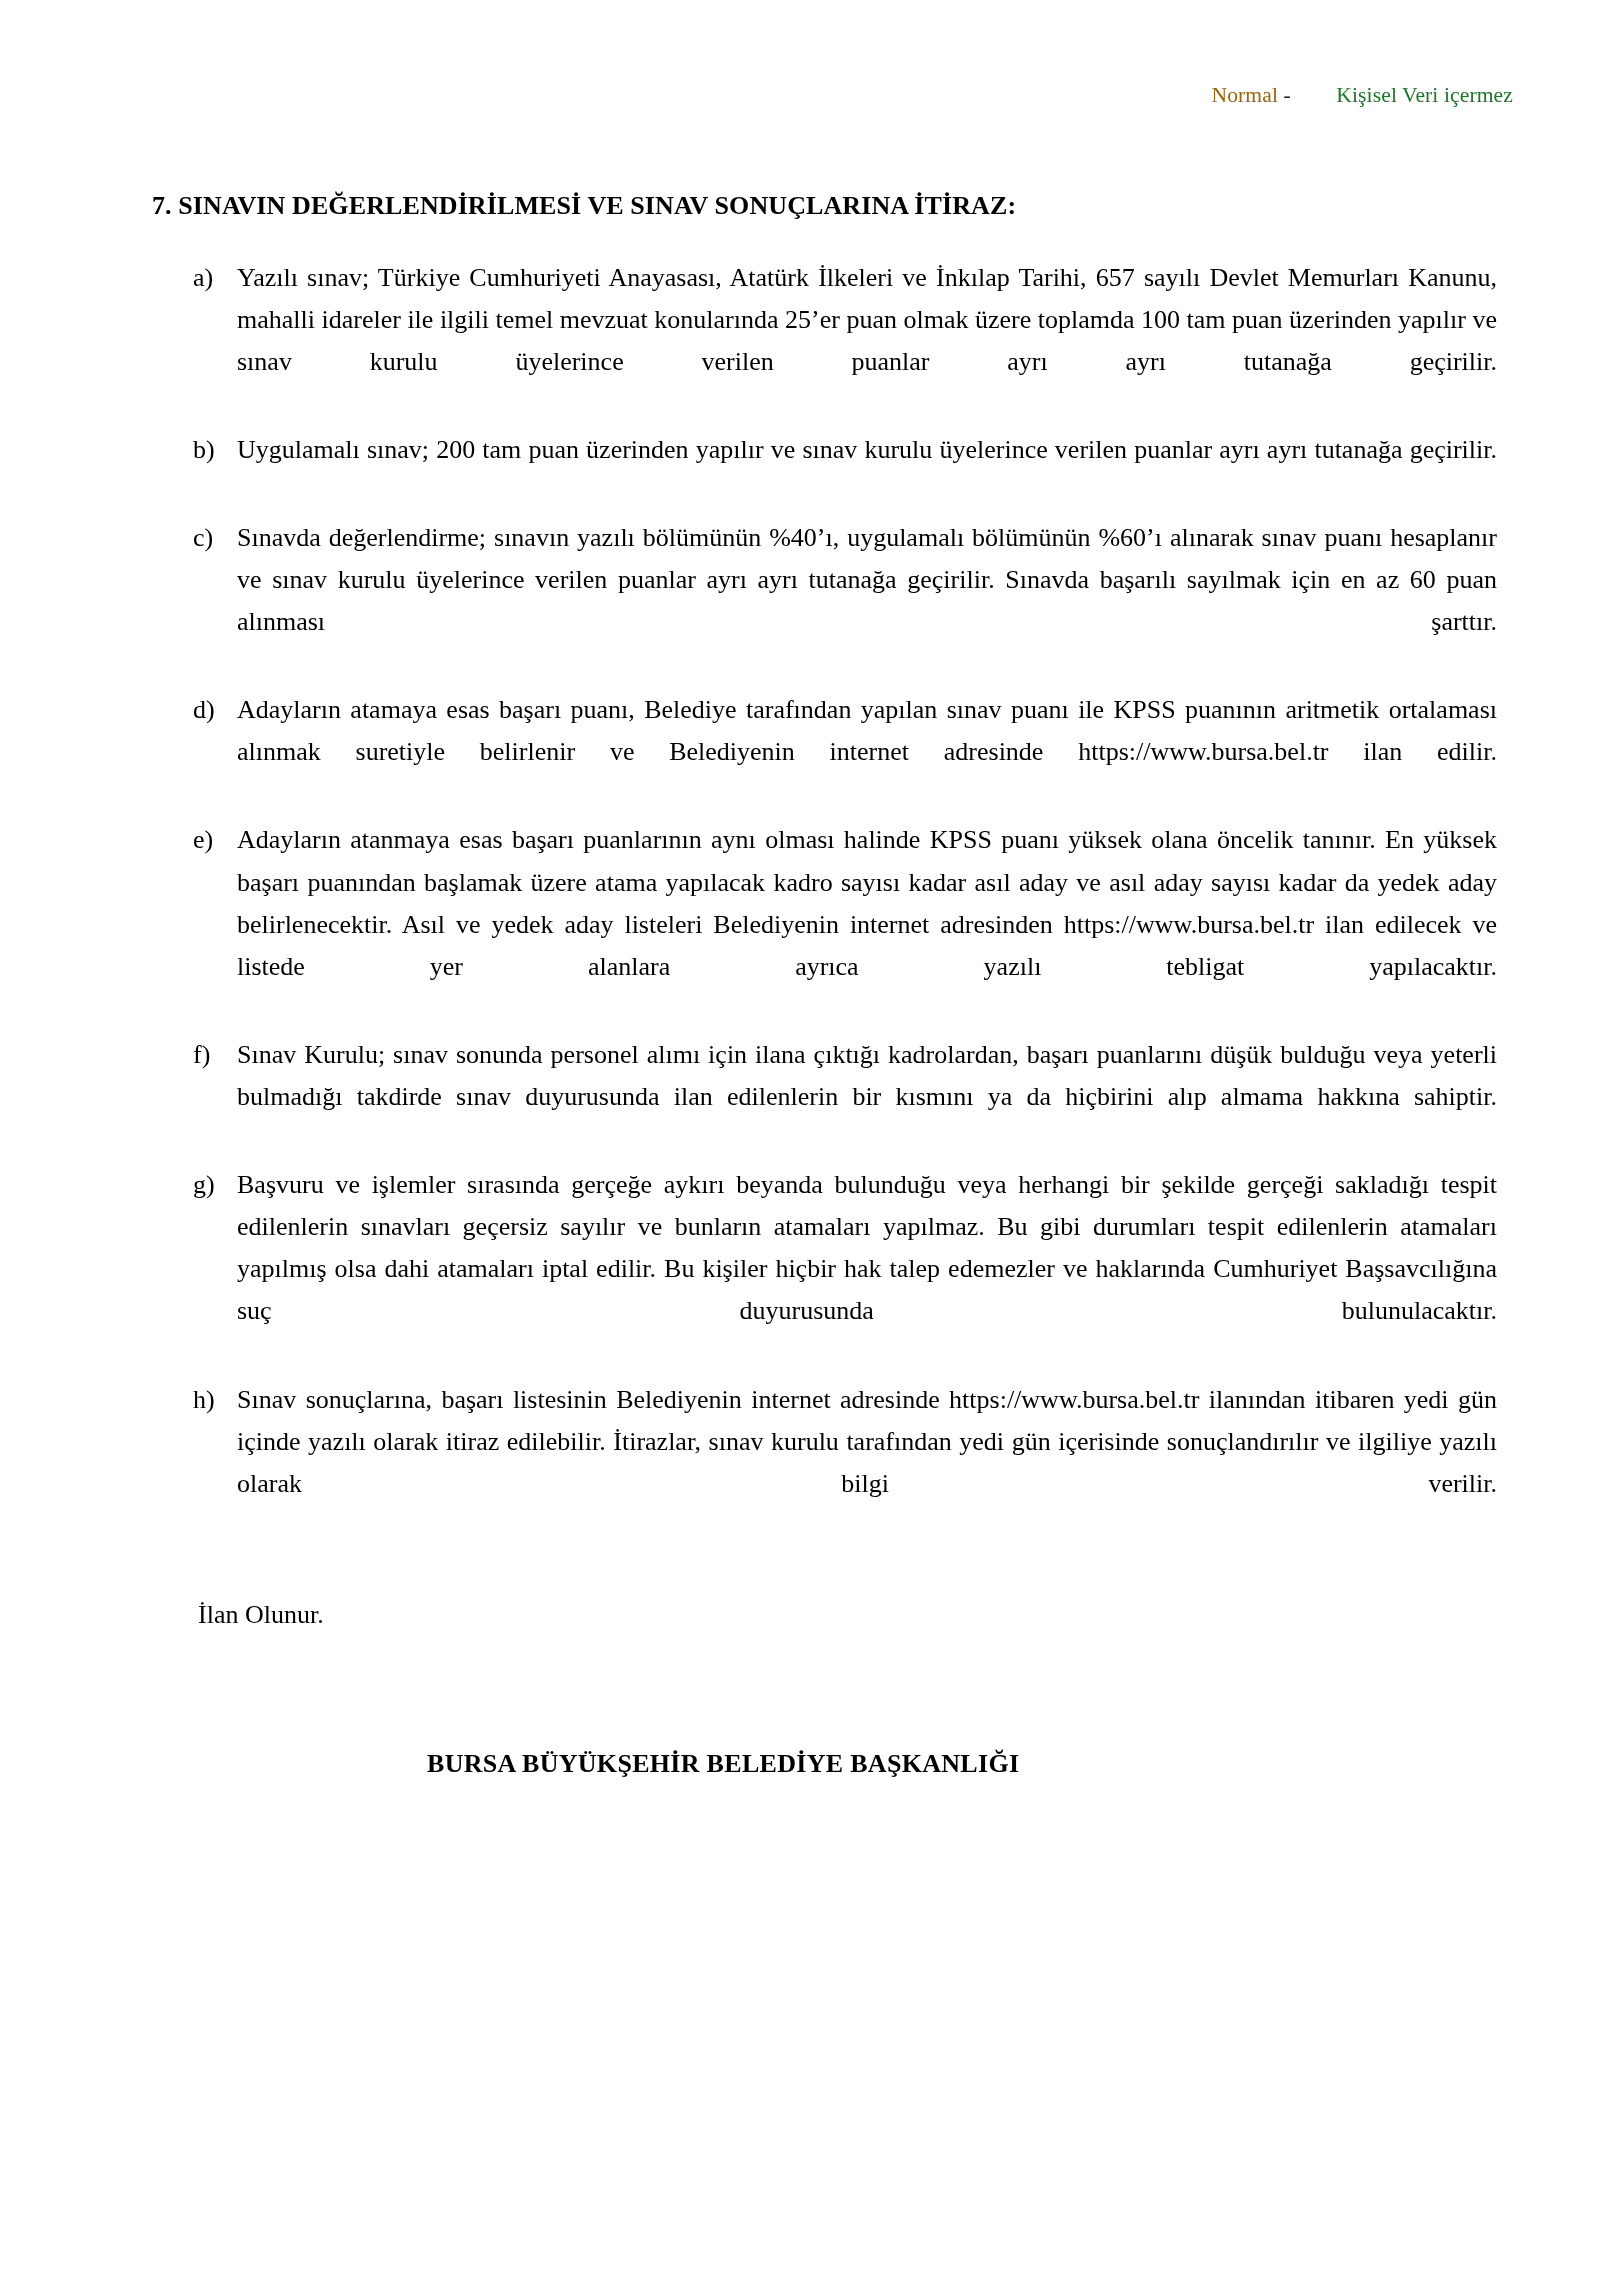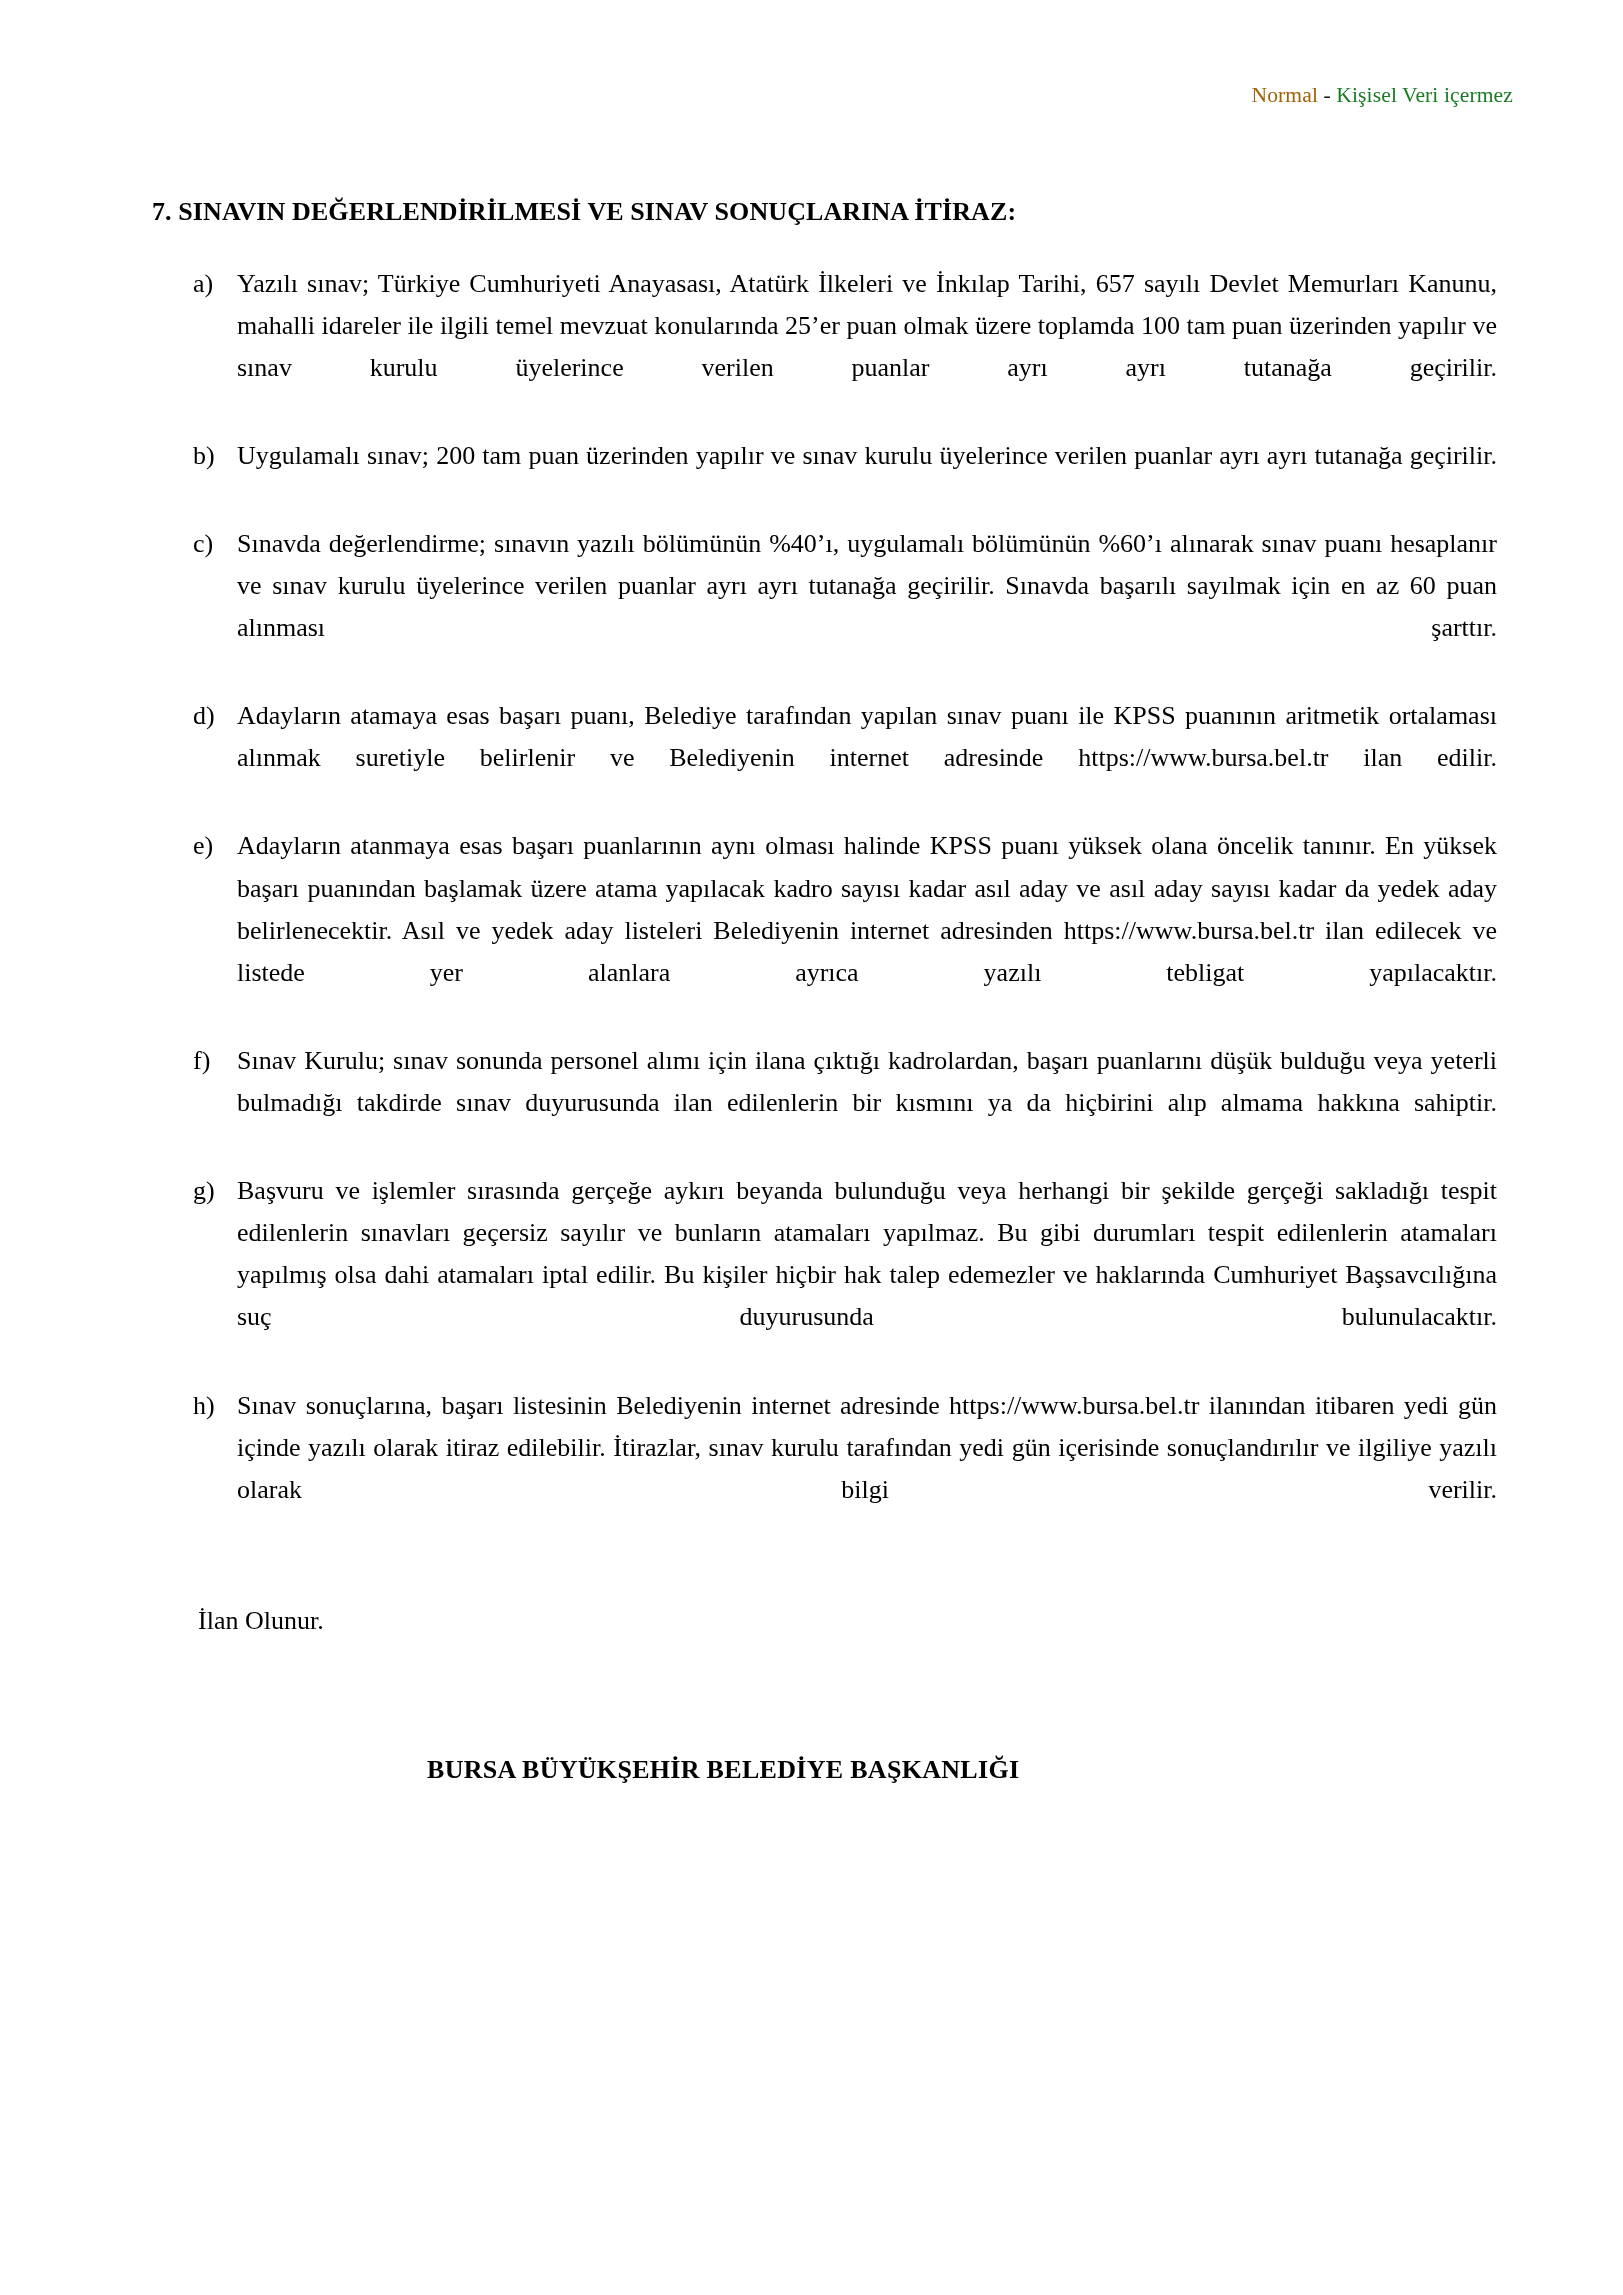--- a/index.html
+++ b/index.html
@@ -23,26 +23,26 @@
     position: absolute;
     top: 84px;
     right: 110px;
     font-size: 21.6px;
     line-height: 1.1;
     white-space: nowrap;
     letter-spacing: 0.1px;
   }
   .class-normal { color: #a16207; }
   .class-dash   { color: #1a1a1a; }
-  .class-green  { color: #1a7a24; }
+  .class-green  { color: #1a7a24; margin-left: 40px; }
 
   
   .content {
     position: absolute;
-    top: 196px;
+    top: 190px;
     left: 152px;
     width: 1345px;
   }
 
   .section-title {
     font-size: 26px;
     font-weight: bold;
     letter-spacing: 0.1px;
     margin: 0 0 34px 0;
     line-height: 1.25;

